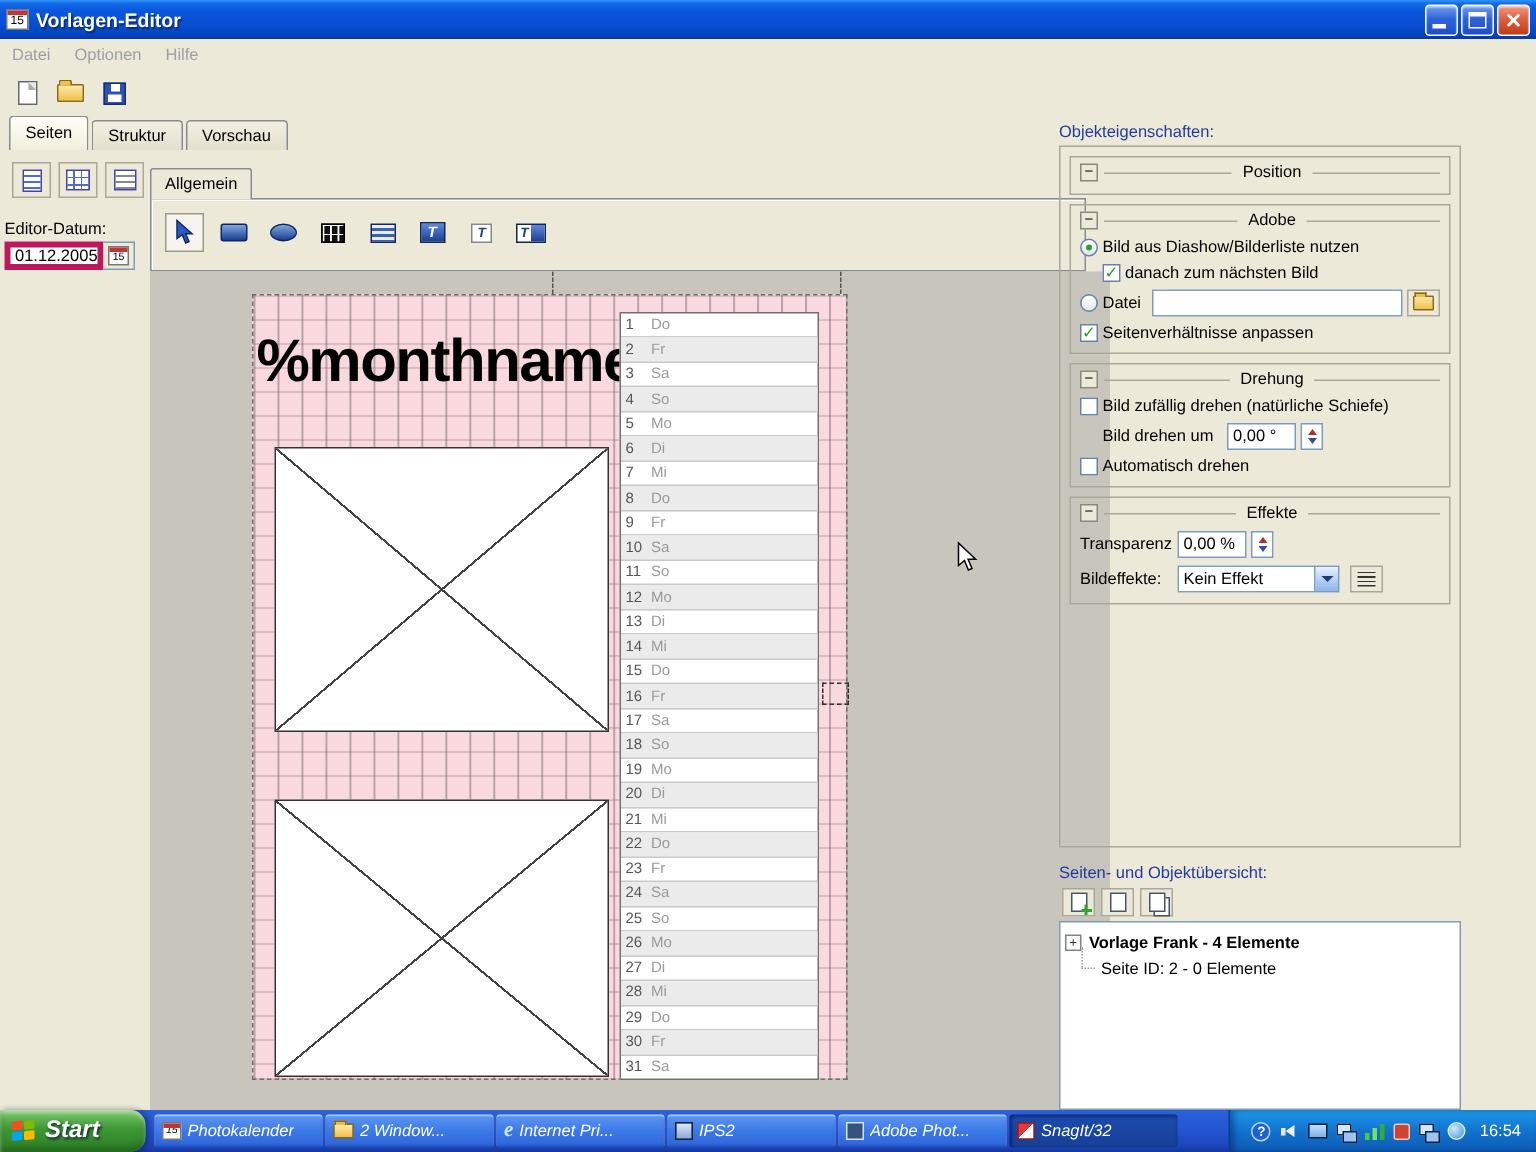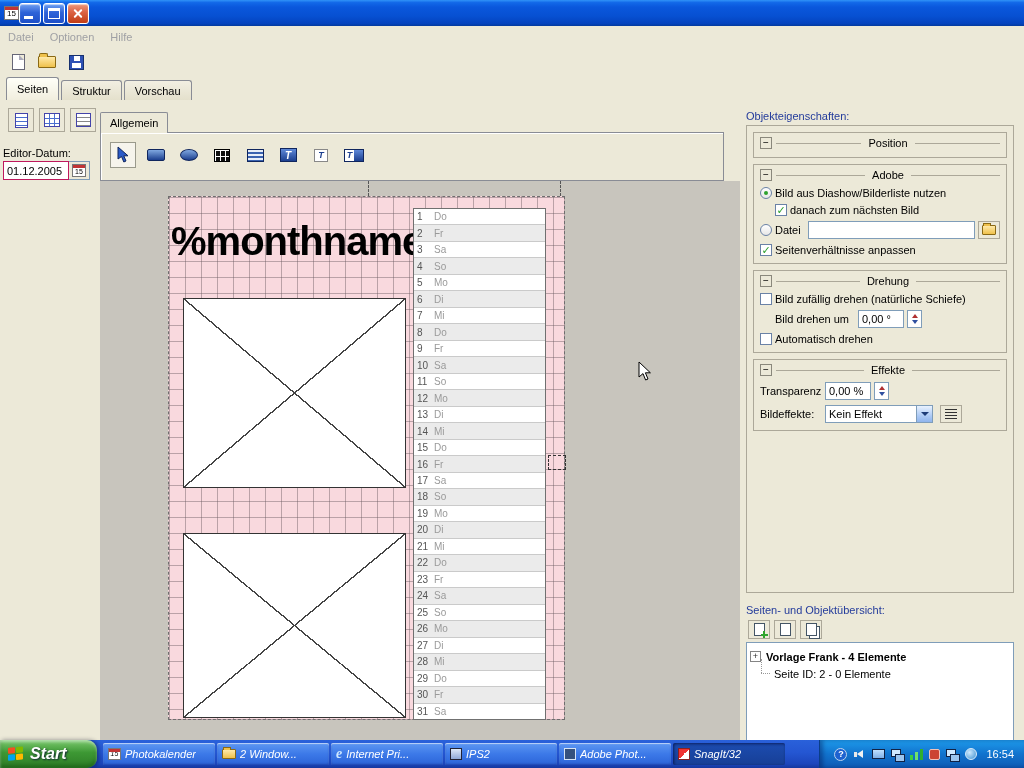--- a/index.html
+++ b/index.html
@@ -43,21 +43,21 @@
   
   #main{position:absolute;top:100px;left:0;width:1024px;height:640px;background:#ECE9D8;}
   .view-btns{position:absolute;left:8px;top:8px;display:flex;gap:5px;}
   .view-btn{width:26px;height:24px;border:1px solid #ACA899;background:#ECE9D8;display:flex;align-items:center;justify-content:center;}
   .vi-page{width:13px;height:15px;background:#fff;border:1px solid #44A;background-image:repeating-linear-gradient(to bottom,transparent 0 3px,#4A6FD0 3px 4px);}
   .vi-grid{width:16px;height:14px;background-color:#fff;border:1px solid #44A;
     background-image:repeating-linear-gradient(to right,transparent 0 4px,#4A6FD0 4px 5px),repeating-linear-gradient(to bottom,transparent 0 4px,#4A6FD0 4px 5px);}
   .vi-list{width:15px;height:14px;background:#fff;border:1px solid #44A;background-image:repeating-linear-gradient(to bottom,transparent 0 3px,#888 3px 4px);}
   .editor-date-label{position:absolute;left:3px;top:47px;}
   .date-field{position:absolute;left:3px;top:61px;display:flex;}
-  .date-input{width:66px;height:19px;border:1px solid #be185d;background:#fff;display:flex;align-items:center;padding-left:3px;}
+  .date-input{width:66px;height:19px;border:4px solid #be185d;background:#fff;display:flex;align-items:center;padding-left:3px;}
   .date-btn{width:21px;height:19px;border:1px solid #7F9DB9;border-left:none;background:#ECE9D8;display:flex;align-items:center;justify-content:center;}
   .cal-icon.mini{width:14px;height:13px;font-size:7px;line-height:7px;}
 
   .palette-tab{position:absolute;left:100px;top:12px;height:21px;padding:0 9px;display:flex;align-items:center;background:#ECE9D8;border:1px solid #898C95;border-bottom:none;border-radius:2px 2px 0 0;z-index:2;}
   .palette{position:absolute;left:100px;top:32px;width:624px;height:49px;background:#ECE9D8;border:1px solid #898C95;box-shadow:inset 1px 1px 0 #fff;}
   .palette-tools{display:flex;gap:7px;padding:9px 0 0 9px;align-items:center;}
   .tool{width:26px;height:26px;display:flex;align-items:center;justify-content:center;border:1px solid transparent;}
   .tool.selected{border:1px solid #9A9A8C;background:rgba(255,255,255,.5);}
   .tool-rect-shape{width:18px;height:12px;border:1px solid #10265E;border-radius:2px;background:linear-gradient(#7FA7E0,#1C3F8F);}
   .tool-ellipse-shape{width:18px;height:12px;border:1px solid #10265E;border-radius:50%;background:linear-gradient(#7FA7E0,#1C3F8F);}
@@ -85,21 +85,21 @@
   .calendar{position:absolute;left:244px;top:11px;width:133px;height:512px;border:1px solid #707070;background:#fff;display:flex;flex-direction:column;}
   .cal-row{flex:1;display:flex;align-items:center;border-bottom:1px solid #CACACA;font-size:10px;}
   .cal-row:last-child{border-bottom:none;}
   .cal-row.alt{background:#EBEBEB;}
   .cal-num{width:20px;padding-left:3px;color:#555;}
   .cal-wd{color:#9A9A9A;}
   .sel-box{position:absolute;left:448px;top:274px;width:18px;height:15px;border:1px dashed #333;}
   .cursor{position:absolute;left:538px;top:180px;}
 
   
-  .rpanel{position:absolute;left:740px;top:78px;width:282px;height:662px;margin-top:28px;}
+  .rpanel{position:absolute;left:700px;top:78px;width:282px;height:662px;}
   .rp-title{position:absolute;left:6px;top:4px;color:#233B9B;}
   .props-box{position:absolute;left:6px;top:19px;width:268px;height:468px;border:1px solid #ACA899;padding:6px;}
   .pgroup{border:1px solid #ACA899;margin-bottom:6px;padding:3px 6px 7px;}
   .pg-head{display:flex;align-items:center;gap:4px;height:14px;}
   .pg-min{width:12px;height:12px;border:1px solid #8A887C;background:#ECE9D8;font-size:10px;line-height:9px;text-align:center;}
   .pg-line{flex:1;height:1px;background:#ACA899;}
   .pg-title{padding:0 3px;}
   .prow{display:flex;align-items:center;gap:3px;margin-top:5px;white-space:nowrap;}
   .prow.indent{margin-left:15px;}
   .plabel.w34{width:34px;} .plabel.w36{width:36px;} .plabel.w62{width:62px;} .plabel.w80{width:80px;}
@@ -178,20 +178,21 @@
   .tr-blue{width:12px;height:12px;background:radial-gradient(circle at 35% 35%,#CFEAFF,#3A8FD0);border:1px solid #D9ECFB;border-radius:50%;}
   .clock{color:#fff;margin-left:3px;}
 </style>
 </head>
 <body>
 
 <div class="titlebar">
   <span class="cal-icon">
       <span>15</span>
     </span>
+  <span class="title-text">Vorlagen-Editor</span>
   <span class="win-btns">
     <span class="win-btn">
         <i class="g-min"></i>
       </span>
     <span class="win-btn">
         <i class="g-max"></i>
       </span>
     <span class="win-btn close">
         <i class="g-close"></i>
       </span>

